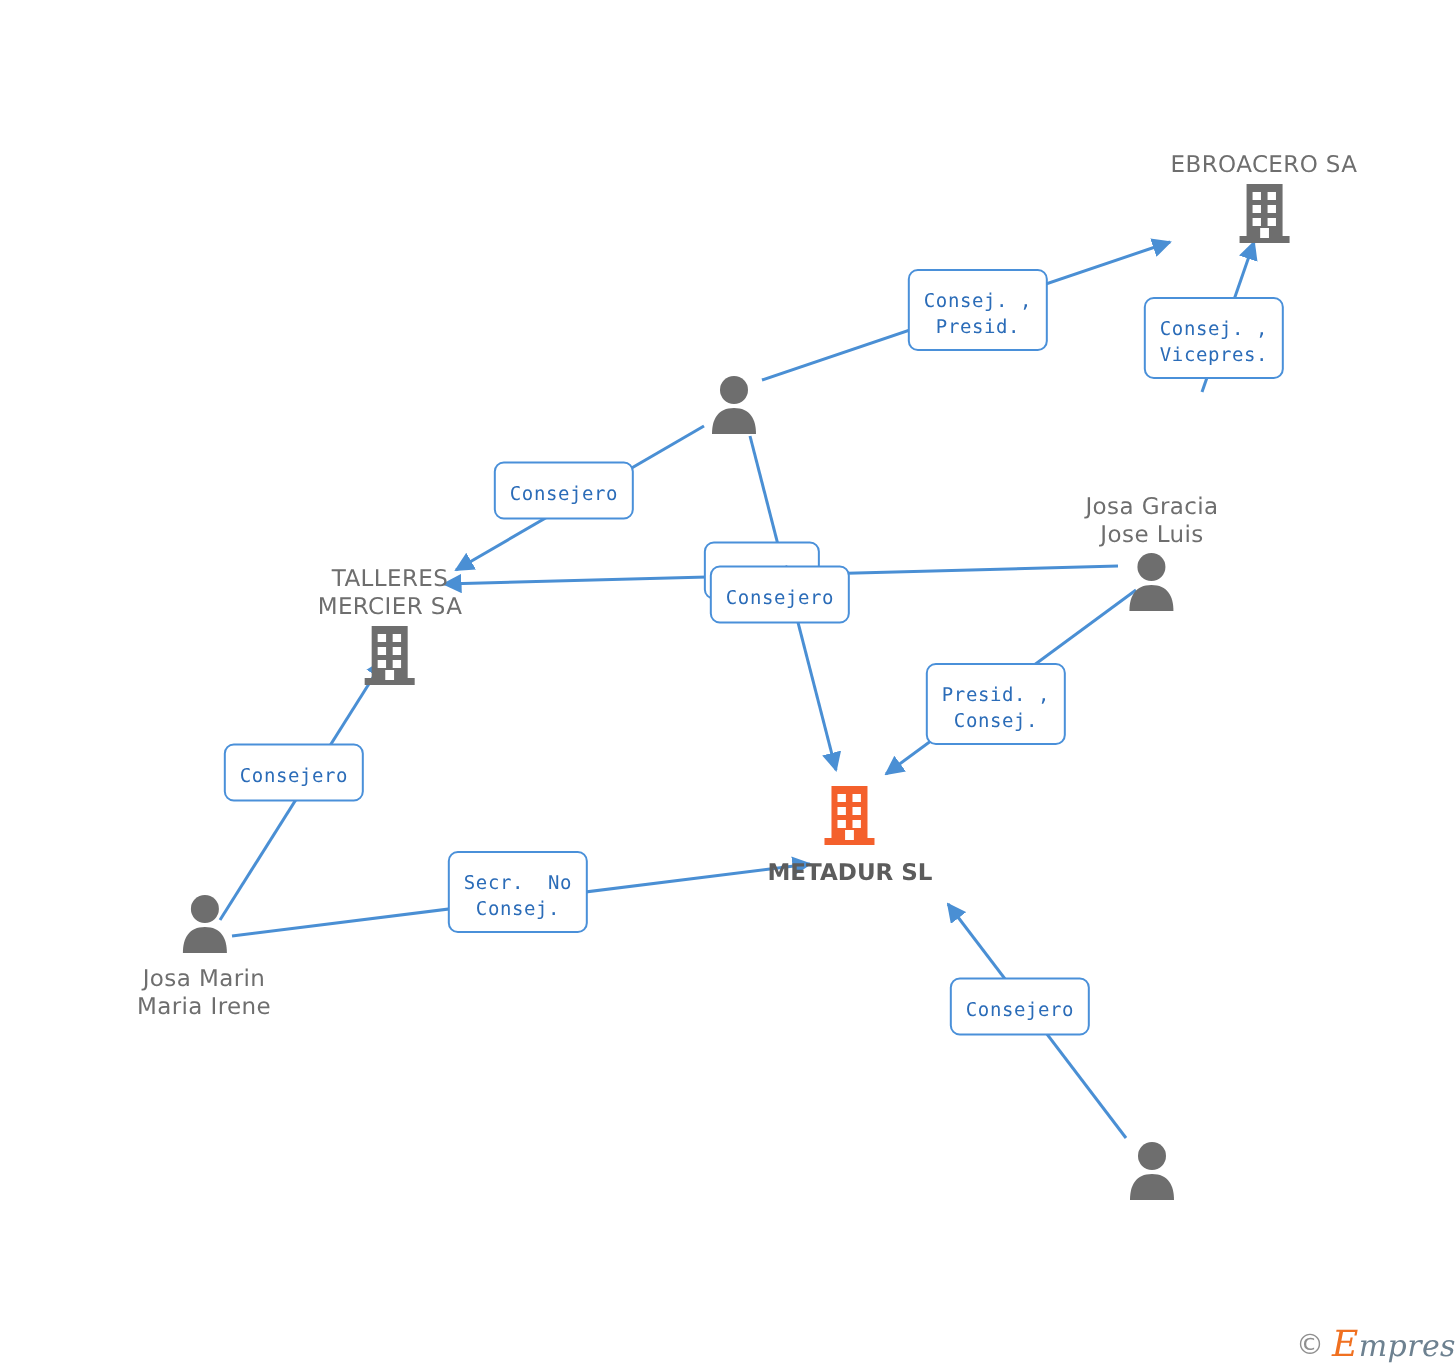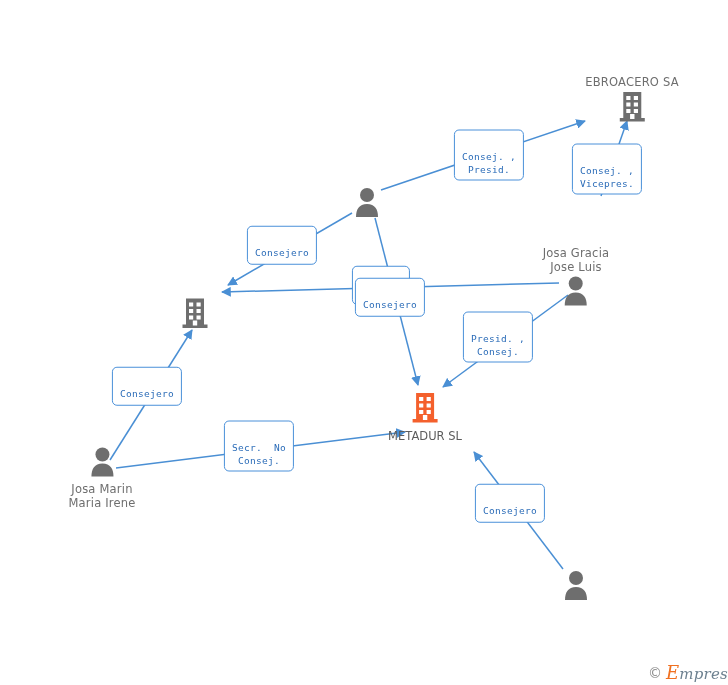--- a/index.html
+++ b/index.html
@@ -44,40 +44,40 @@
   .node-label {
     font-size: 11.5px;
     line-height: 14px;
     color: #6e6e6e;
     text-align: center;
     letter-spacing: .2px;
   }
   .node-label.below { margin-top: 1px; }
   .node-label.above { margin-bottom: 1px; }
   .node-label.strong {
-    font-weight: normal;
+    font-weight: bold;
     color: #5c5c5c;
     letter-spacing: 0;
   }
   .glyph { display: block; }
 
   
   .rel {
     position: absolute;
     transform: translate(-50%, -50%);
     box-sizing: border-box;
     border: 1.4px solid #4a90d9;
     border-radius: 5px;
     background: #ffffff;
     color: #2b6cb8;
     font-family: "DejaVu Sans Mono", monospace;
     font-size: 9.5px;
     line-height: 12.5px;
     text-align: center;
-    padding: 20px 7px 4px 7px;
+    padding: 10px 7px 4px 7px;
     white-space: pre;
     letter-spacing: .3px;
   }
 
   
   #watermark {
     position: absolute;
     display: flex;
     align-items: center;
     gap: 4px;
@@ -155,20 +155,24 @@
             <div>Jose Luis</div>
           </div>
           <span class="glyph"><svg width="26" height="31" viewBox="0 0 26 31" xmlns="http://www.w3.org/2000/svg">
               <circle cx="13" cy="8.5" r="7" fill="#6e6e6e"></circle>
               <path d="M13 17.5 C5 17.5 2 23 2 30.5 L24 30.5 C24 23 21 17.5 13 17.5 Z" fill="#6e6e6e"></path>
             </svg></span>
         </div>
       </div>
       <div class="node" style="left: 195px; top: 315px;">
         <div class="node-inner">
+          <div class="node-label above">
+            <div>TALLERES</div>
+            <div>MERCIER SA</div>
+          </div>
           <span class="glyph"><svg width="28" height="33" viewBox="0 0 28 33" xmlns="http://www.w3.org/2000/svg">
               <rect x="5" y="2" width="18" height="27" fill="#6e6e6e"></rect>
               <rect x="1.5" y="28" width="25" height="3.5" fill="#6e6e6e"></rect>
               <rect x="8" y="6" width="4.2" height="4" fill="#fff"></rect>
               <rect x="15.5" y="6" width="4.2" height="4" fill="#fff"></rect>
               <rect x="8" y="12.5" width="4.2" height="4" fill="#fff"></rect>
               <rect x="15.5" y="12.5" width="4.2" height="4" fill="#fff"></rect>
               <rect x="8" y="19" width="4.2" height="4" fill="#fff"></rect>
               <rect x="15.5" y="19" width="4.2" height="4" fill="#fff"></rect>
               <rect x="11.8" y="24" width="4.4" height="5" fill="#fff"></rect>
@@ -215,21 +219,21 @@
       </div>
     </div>
   <div id="rel-layer">
       <div class="rel" style="left: 489px; top: 155px;">Consej. ,
 Presid.</div>
       <div class="rel" style="left: 607px; top: 169px;">Consej. ,
 Vicepres.</div>
       <div class="rel" style="left: 282px; top: 245px;">Consejero</div>
       <div class="rel" style="left: 381px; top: 285px;">Consej.</div>
       <div class="rel" style="left: 390px; top: 297px;">Consejero</div>
-      <div class="rel" style="left: 498px; top: 337px;">Presid. ,
+      <div class="rel" style="left: 498px; top: 352px;">Presid. ,
 Consej.</div>
       <div class="rel" style="left: 147px; top: 386px;">Consejero</div>
       <div class="rel" style="left: 259px; top: 446px;">Secr.  No
 Consej.</div>
       <div class="rel" style="left: 510px; top: 503px;">Consejero</div>
     </div>
 
   <div id="watermark" style="left:648px; top:662px;">
     <span class="copy">©</span>
     <span class="brand"><span class="cap">E</span><span>mpresia</span></span>

